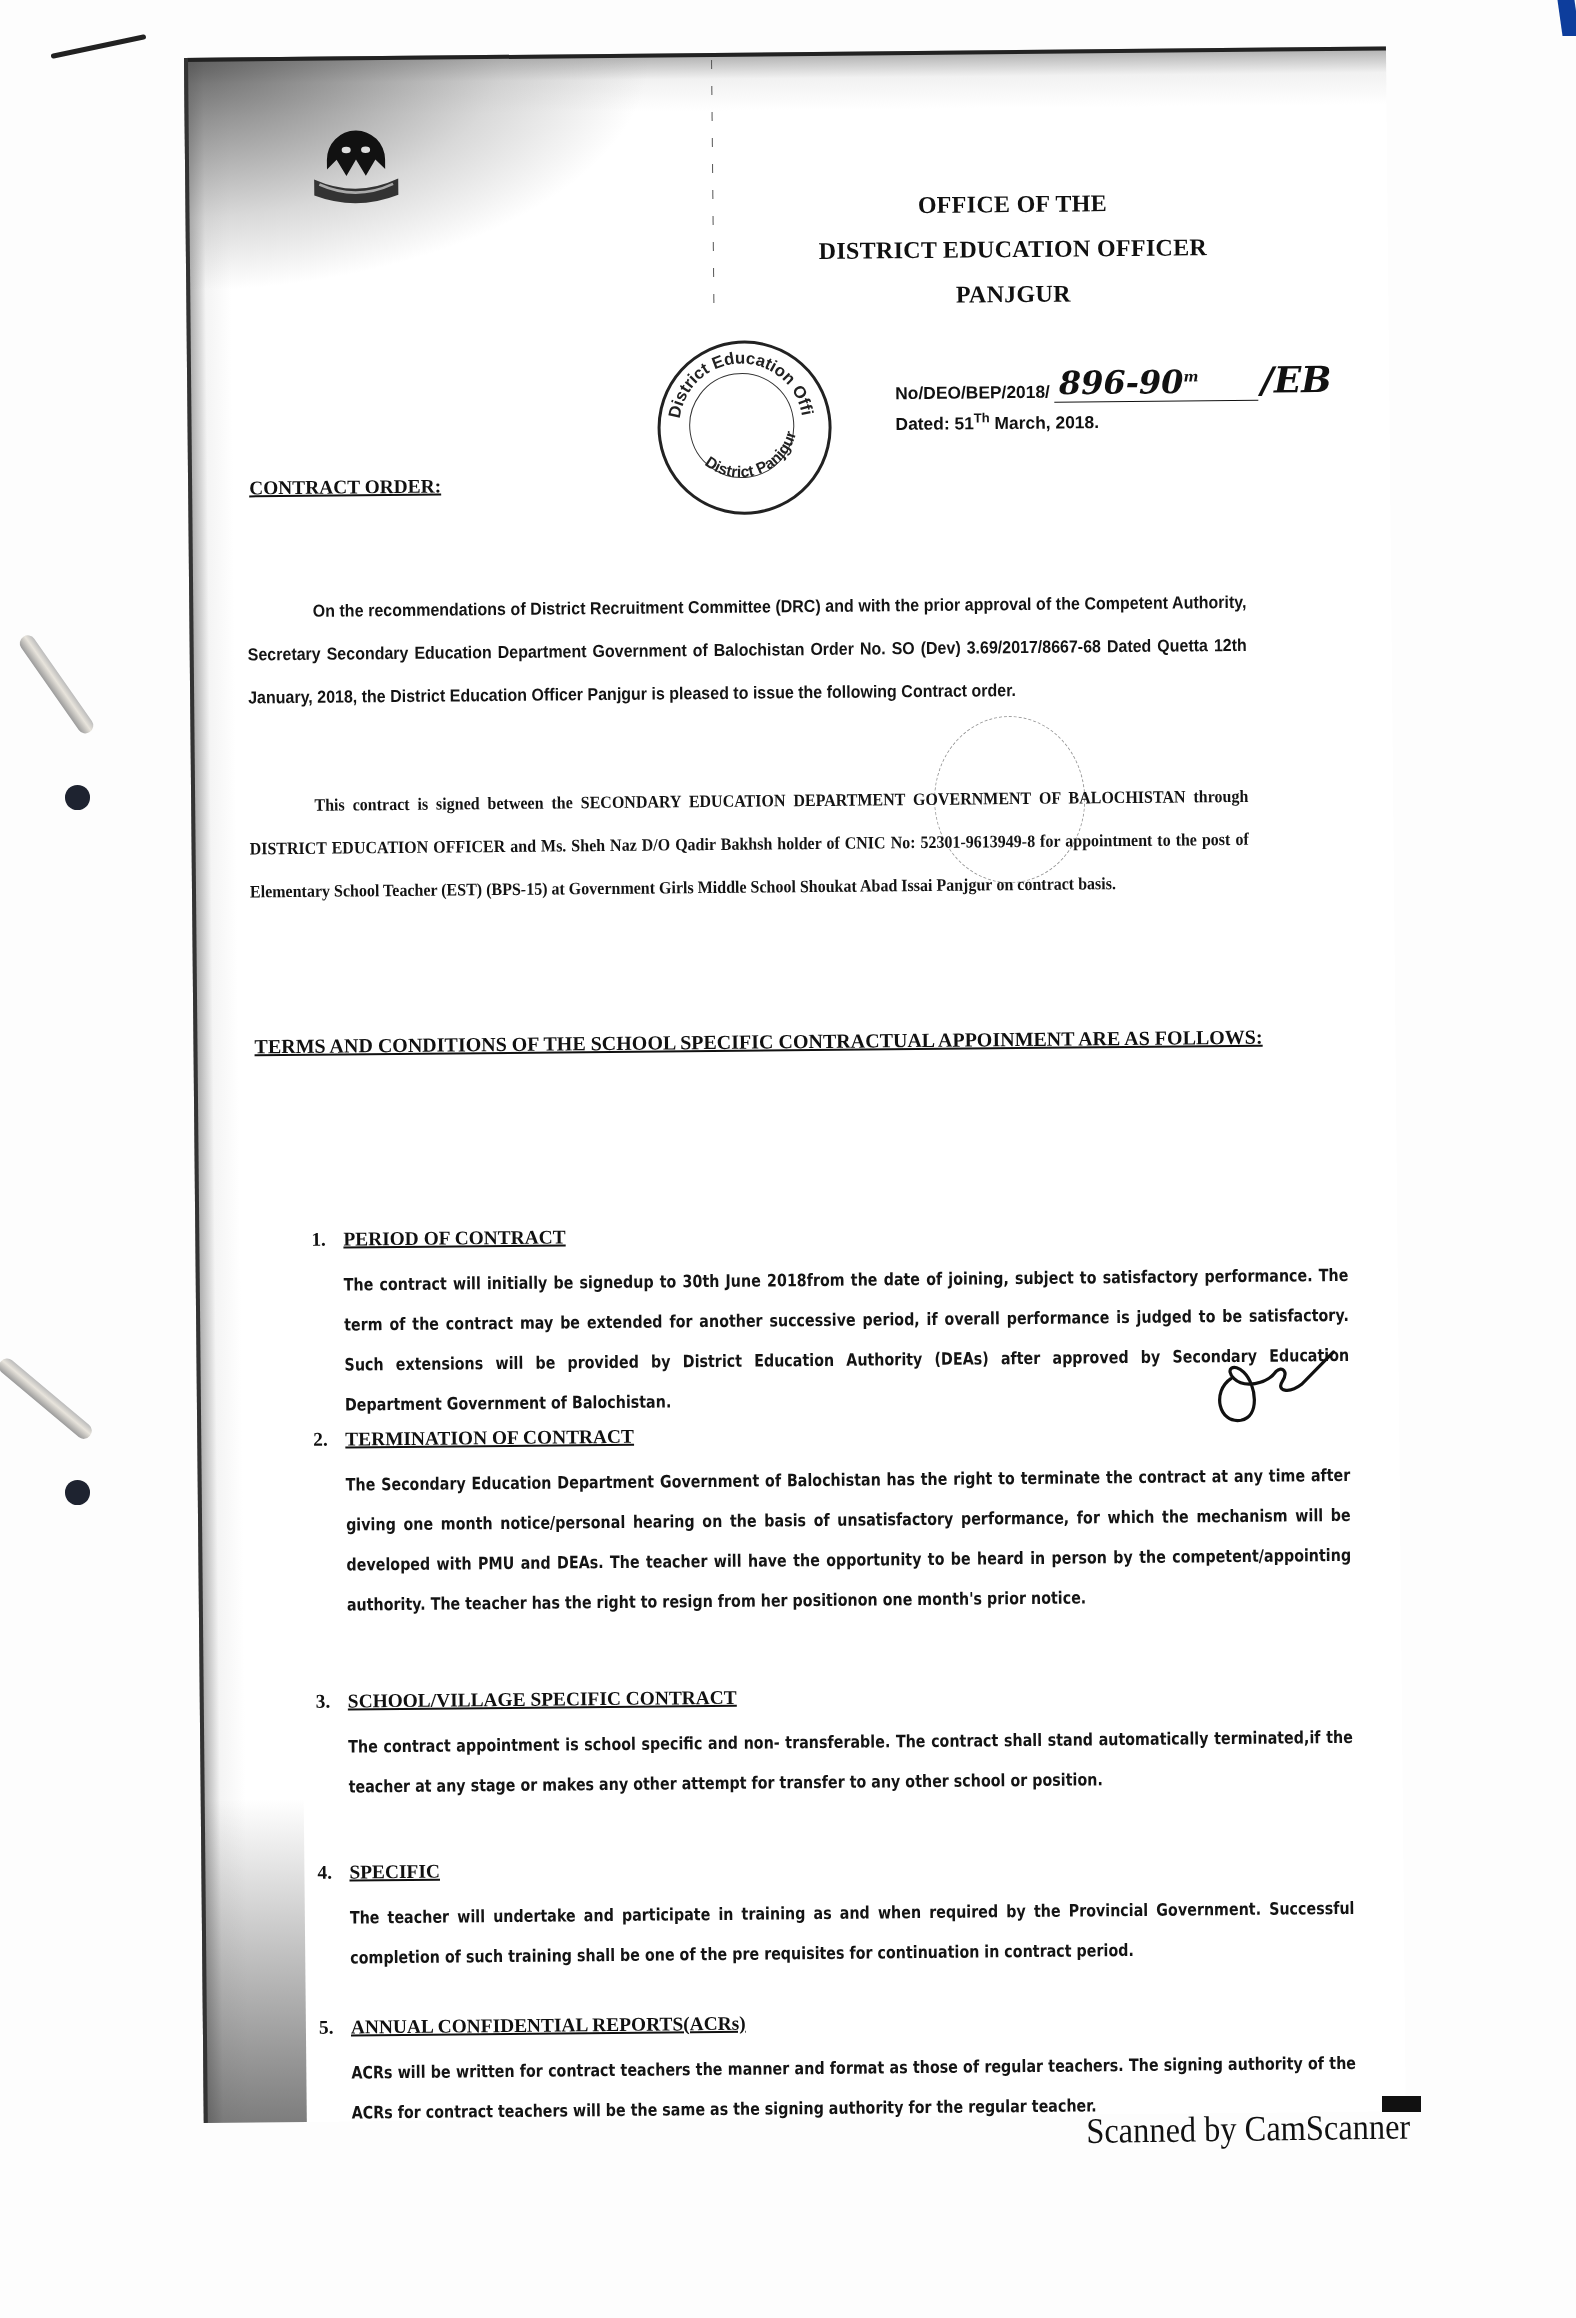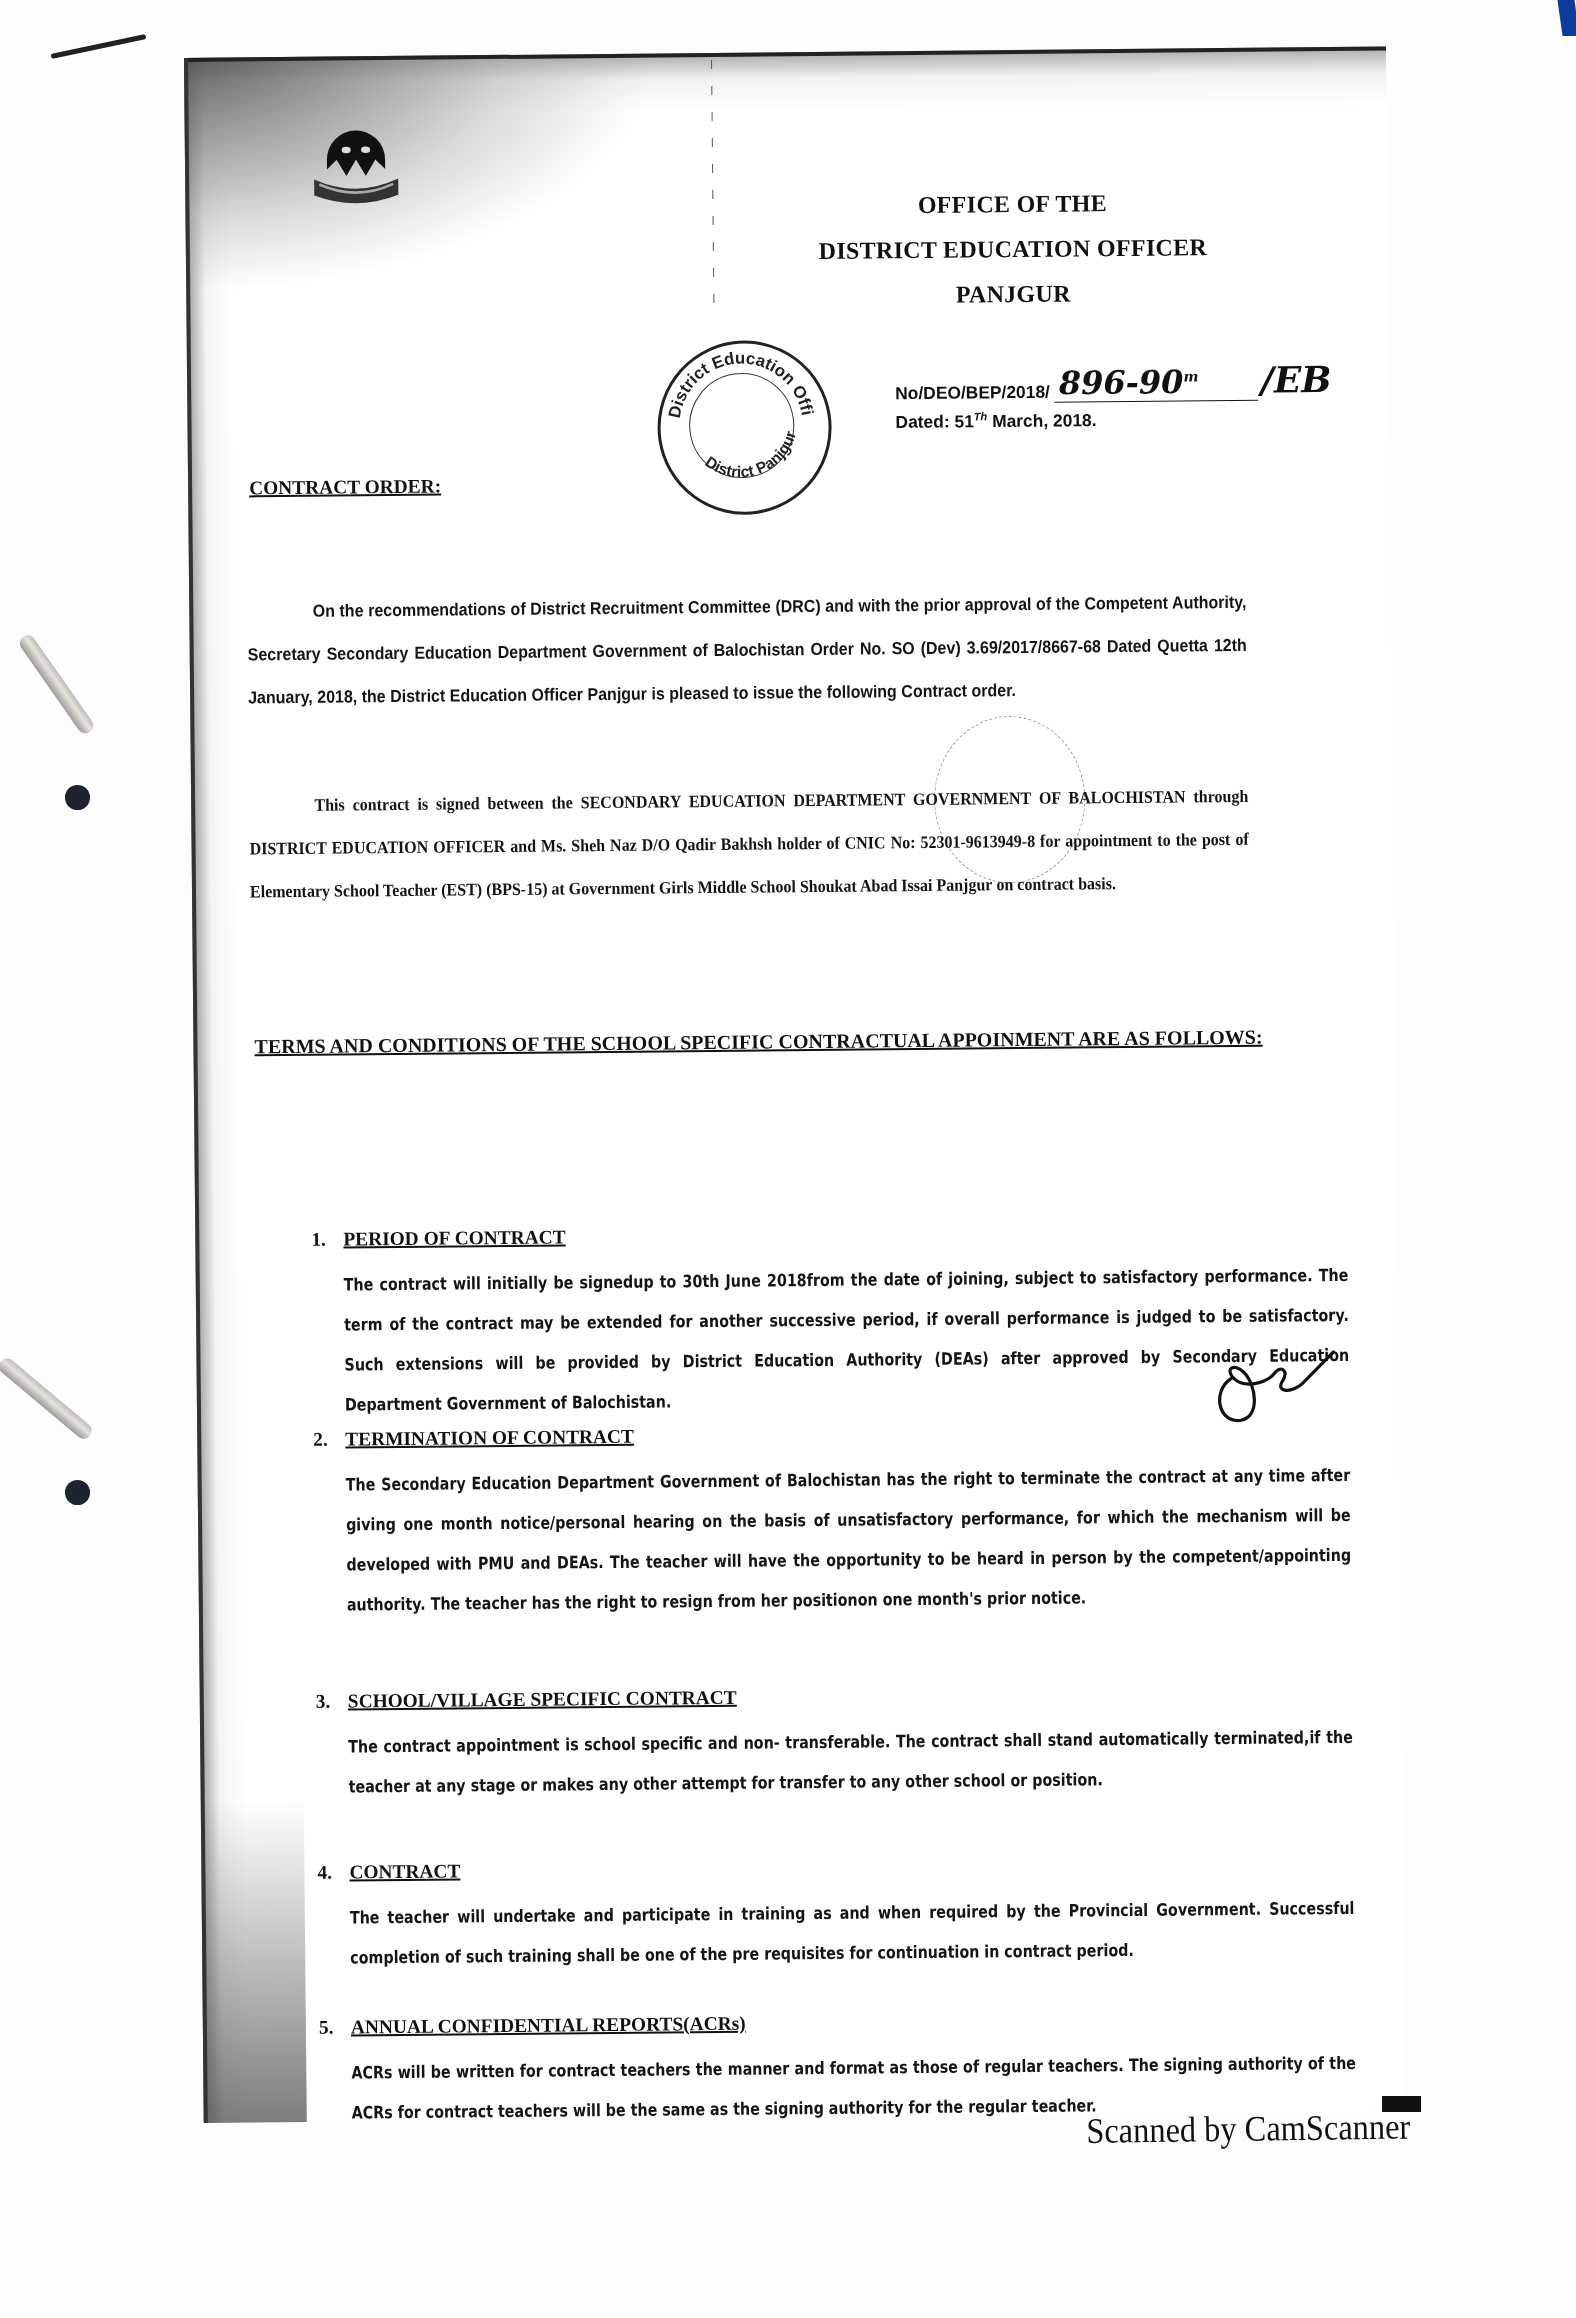--- a/index.html
+++ b/index.html
@@ -48,21 +48,21 @@
     .ref-line { display: flex; align-items: flex-end; }
     .ref-hand {
       display: inline-block; min-width: 194px; border-bottom: 1.9px solid #111;
       font-family: "DejaVu Serif", serif; font-style: italic; font-weight: bold; font-size: 32px;
       line-height: 36px; padding: 0 5.2px; margin-left: 3.9px;
     }
     .ref-suffix {
       font-family: "DejaVu Serif", serif; font-style: italic; font-size: 36px; margin-left: 2.6px;
     }
     .dated { margin-top: 7.8px; }
-    .dated sup { font-size: 11px; font-style: italic; }
+    .dated sup { font-size: 13px; }
 
     .stamp {
       position: absolute; left: 470px; top: 288px; width: 168px; height: 168px;
       border: 3.2px solid #222; border-radius: 50%;
       transform: rotate(-8deg);
     }
     .stamp-inner {
       position: absolute; left: 29px; top: 29px; width: 103px; height: 103px;
       border: 1.9px solid #333; border-radius: 50%;
     }
@@ -230,21 +230,21 @@
 
   <div class="section sec-3">
     <div class="sec-title">
       <span class="sec-num">3.</span><span class="sec-label">SCHOOL/VILLAGE SPECIFIC CONTRACT</span>
     </div>
     <div class="sec-body">The contract appointment is school specific and non- transferable. The contract shall stand automatically terminated,if the teacher at any stage or makes any other attempt for transfer to any other school or position.</div>
   </div>
 
   <div class="section sec-4">
     <div class="sec-title">
-      <span class="sec-num">4.</span><span class="sec-label">CONTRACT</span>
+      <span class="sec-num">4.</span><span class="sec-label">SPECIFIC</span>
     </div>
     <div class="sec-body">The teacher will undertake and participate in training as and when required by the Provincial Government. Successful completion of such training shall be one of the pre requisites for continuation in contract period.</div>
   </div>
 
   <div class="section sec-5">
     <div class="sec-title">
       <span class="sec-num">5.</span><span class="sec-label">ANNUAL CONFIDENTIAL REPORTS(ACRs)</span>
     </div>
     <div class="sec-body">ACRs will be written for contract teachers the manner and format as those of regular teachers. The signing authority of the ACRs for contract teachers will be the same as the signing authority for the regular teacher.</div>
   </div>

